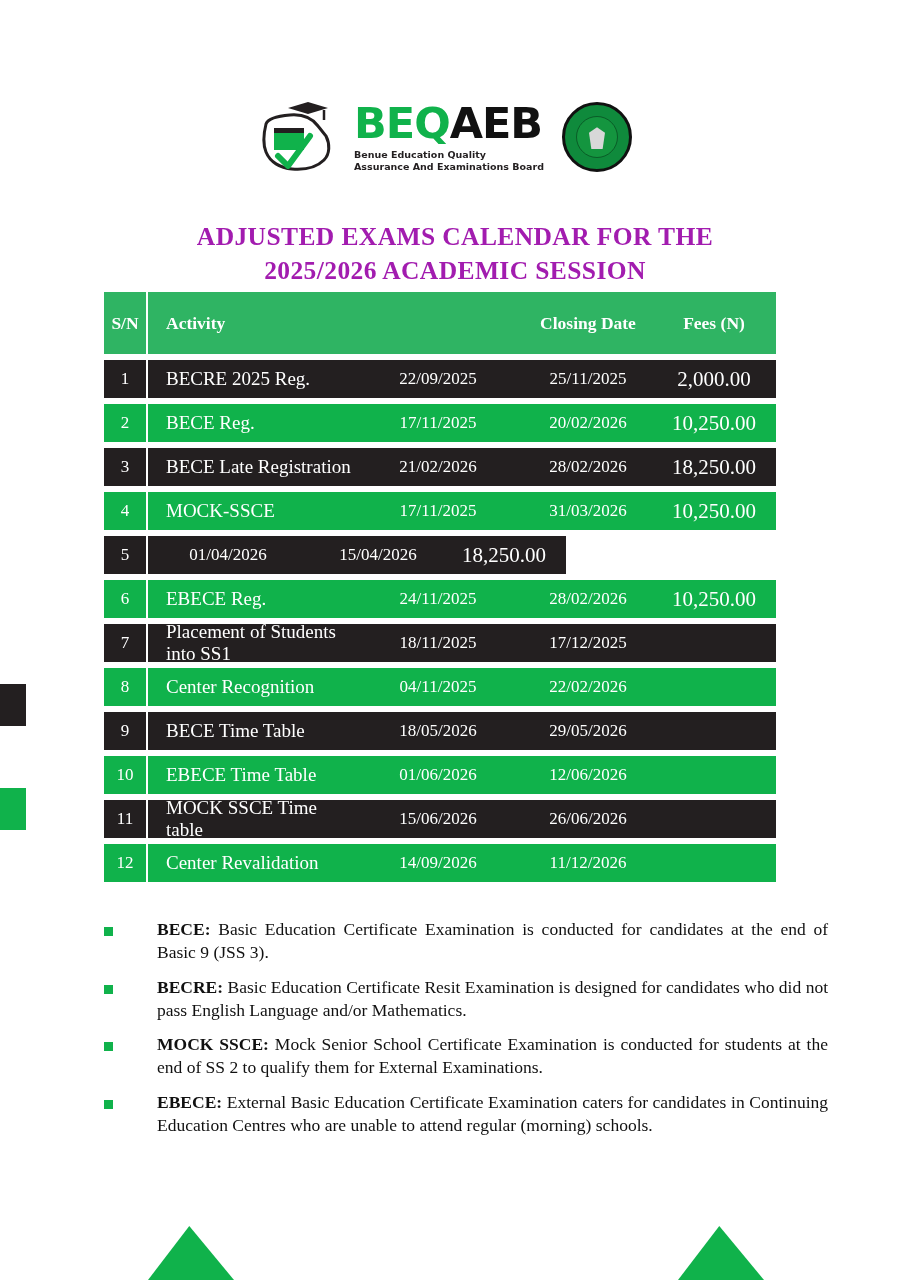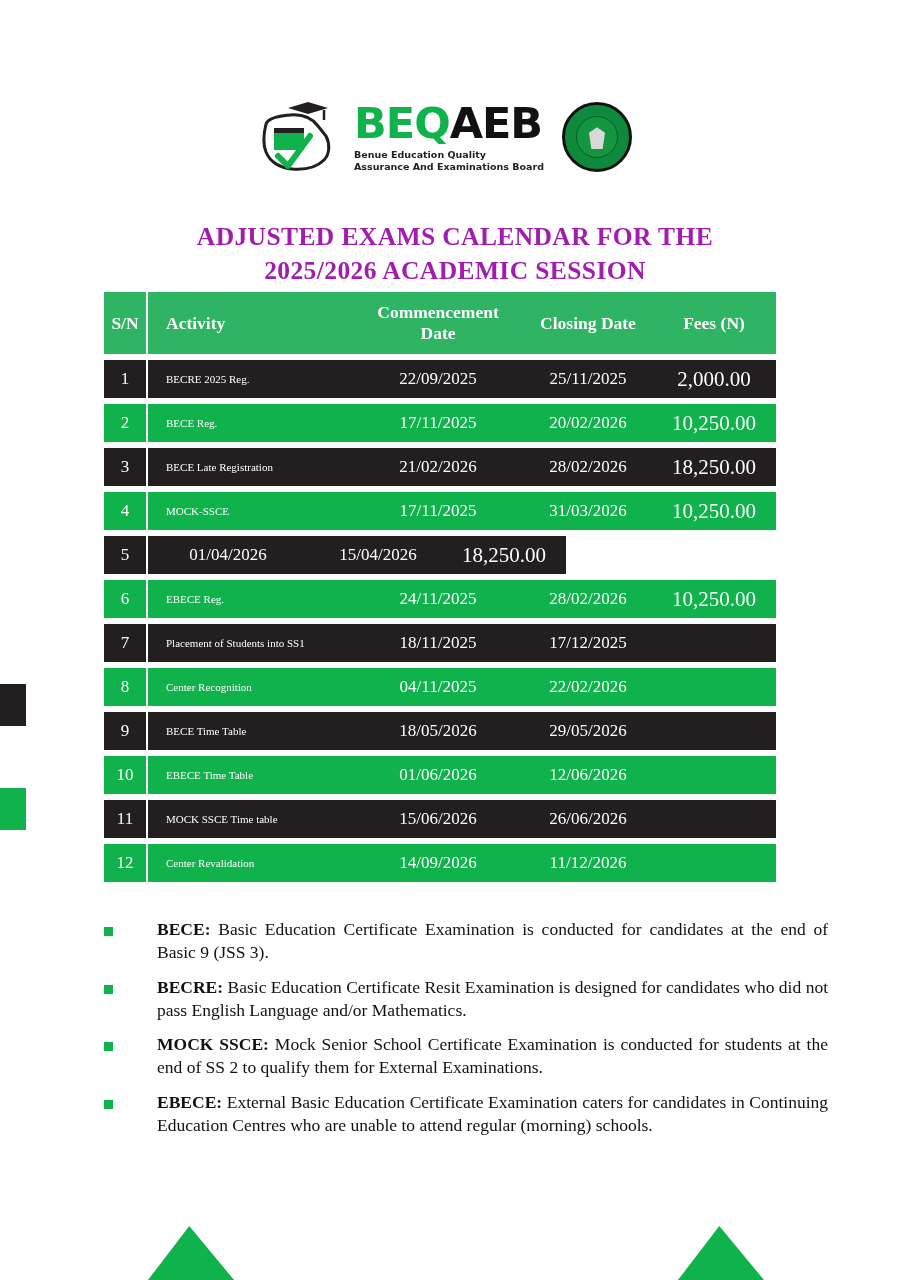--- a/index.html
+++ b/index.html
@@ -133,21 +133,21 @@
     display: flex;
     align-items: center;
     justify-content: center;
     font-size: 17px;
   }
   .c-activity {
     flex: 1 1 auto;
     display: flex;
     align-items: center;
     padding-left: 18px;
-    font-size: 11px;
+    font-size: 19px;
   }
   .c-comm {
     width: 160px;
     flex: 0 0 160px;
     display: flex;
     align-items: center;
     justify-content: center;
     font-size: 17px;
   }
   .c-close {
@@ -280,24 +280,20 @@
 
 <div class="doc-title">
   <div>ADJUSTED EXAMS CALENDAR FOR THE</div>
   <div>2025/2026 ACADEMIC SESSION</div>
 </div>
 
 <div class="table">
   <div class="row header">
     <div class="c-sn">S/N</div>
     <div class="c-activity">Activity</div>
-    <div class="c-comm">
-      <span>Commencement</span>
-      <span>Date</span>
-    </div>
     <div class="c-close">Closing Date</div>
     <div class="c-fees">Fees (N)</div>
   </div>
   <div id="table-body">
       <div class="row body dark">
         <div class="c-sn">1</div>
         <div class="c-activity">BECRE 2025 Reg.</div>
         <div class="c-comm">22/09/2025</div>
         <div class="c-close">25/11/2025</div>
         <div class="c-fees">2,000.00</div>

